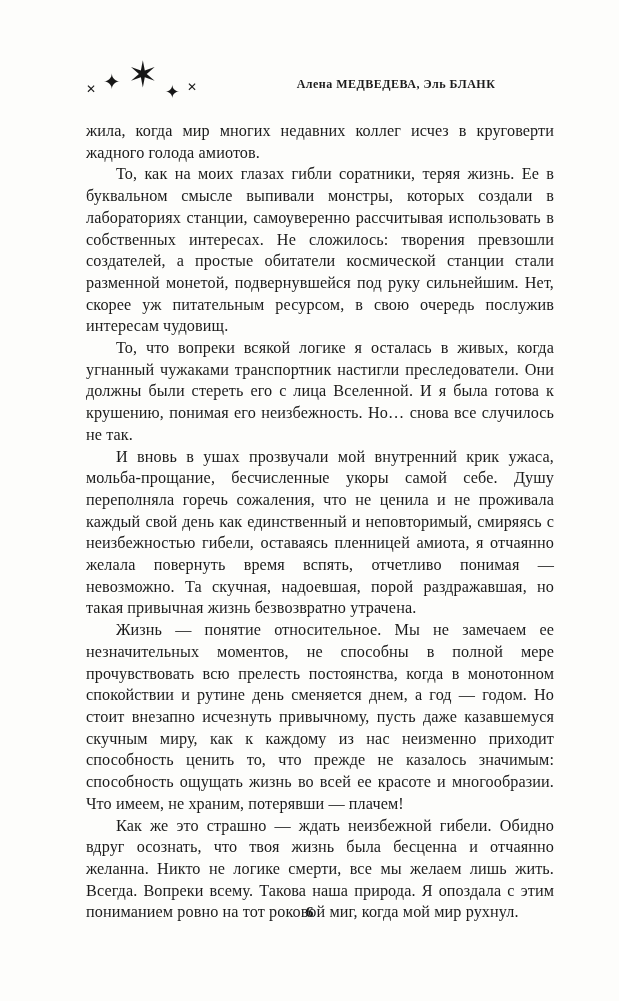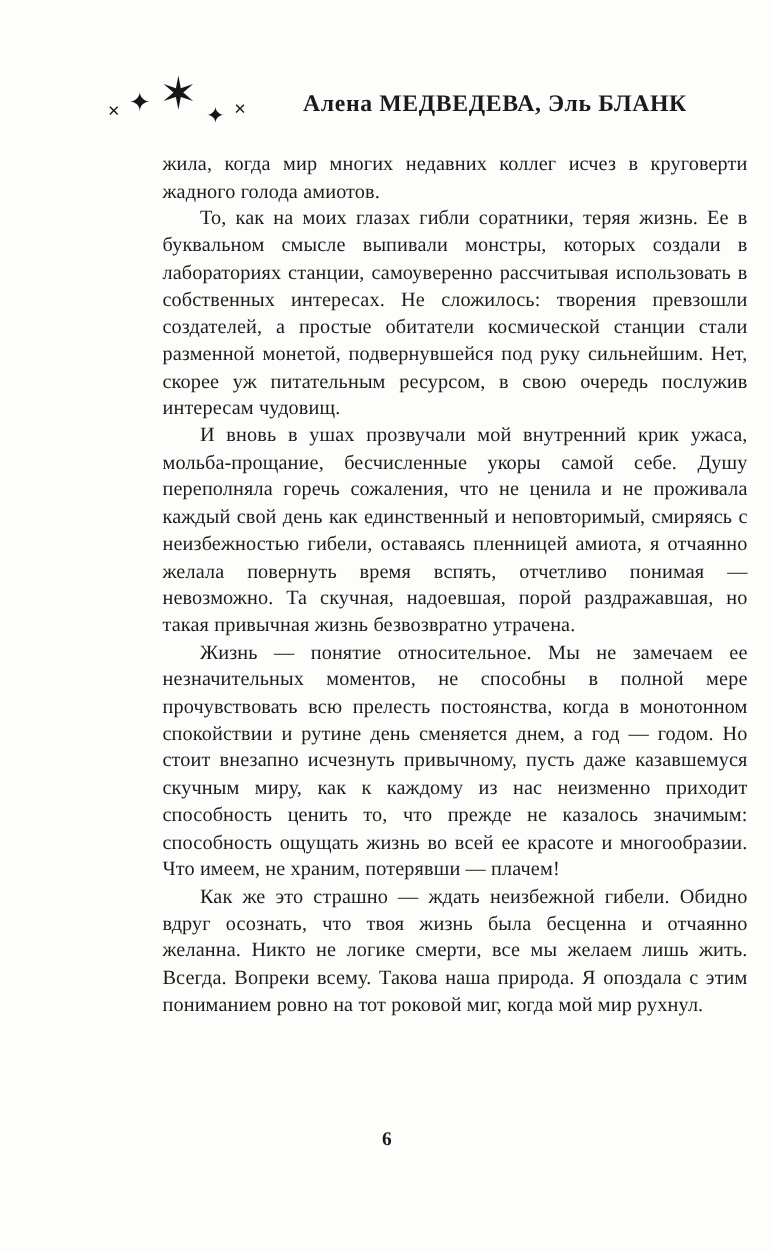--- a/index.html
+++ b/index.html
@@ -50,35 +50,34 @@
   .orn-star-small.right { transform: translateY(8px); font-size: 18px; }
   .orn-star-big {
     font-size: 36px;
     line-height: 1;
     transform: translateY(-9px);
   }
   .authors {
     flex: 1;
     text-align: center;
     font-weight: bold;
-    font-size: 19px;
+    font-size: 12px;
     letter-spacing: 0.5px;
     white-space: nowrap;
   }
   
   .body-text {
     position: absolute;
     top: 121px;
     left: 86px;
     width: 468px;
     text-align: justify;
     font-size: 16.2px;
     line-height: 21.7px;
     letter-spacing: 0.1px;
-    margin-left: 44px;
   }
   .body-text p {
     margin: 0;
     text-indent: 30px;
   }
   .body-text p.continuation {
     text-indent: 0;
   }
   
   .page-number {
@@ -104,20 +103,21 @@
       <span class="orn-star-big">✶</span>
       <span class="orn-star-small right">✦</span>
       <span class="orn-x right">✕</span>
     </div>
     <div class="authors">Алена МЕДВЕДЕВА, Эль БЛАНК</div>
   </div>
 
   <div class="body-text">
     <p class="continuation">жила, когда мир многих недавних коллег исчез в круговерти жадного голода амиотов.</p>
     <p>То, как на моих глазах гибли соратники, теряя жизнь. Ее в буквальном смысле выпивали монстры, которых создали в лабораториях станции, самоуверенно рассчитывая использовать в собственных интересах. Не сложилось: творения превзошли создателей, а простые обитатели космической станции стали разменной монетой, подвернувшейся под руку сильнейшим. Нет, скорее уж питательным ресурсом, в свою очередь послужив интересам чудовищ.</p>
+    <p>То, что вопреки всякой логике я осталась в живых, когда угнанный чужаками транспортник настигли преследователи. Они должны были стереть его с лица Вселенной. И я была готова к крушению, понимая его неизбежность. Но… снова все случилось не так.</p>
     <p>И вновь в ушах прозвучали мой внутренний крик ужаса, мольба-прощание, бесчисленные укоры самой себе. Душу переполняла горечь сожаления, что не ценила и не проживала каждый свой день как единственный и неповторимый, смиряясь с неизбежностью гибели, оставаясь пленницей амиота, я отчаянно желала повернуть время вспять, отчетливо понимая — невозможно. Та скучная, надоевшая, порой раздражавшая, но такая привычная жизнь безвозвратно утрачена.</p>
     <p>Жизнь — понятие относительное. Мы не замечаем ее незначительных моментов, не способны в полной мере прочувствовать всю прелесть постоянства, когда в монотонном спокойствии и рутине день сменяется днем, а год — годом. Но стоит внезапно исчезнуть привычному, пусть даже казавшемуся скучным миру, как к каждому из нас неизменно приходит способность ценить то, что прежде не казалось значимым: способность ощущать жизнь во всей ее красоте и многообразии. Что имеем, не храним, потерявши — плачем!</p>
     <p>Как же это страшно — ждать неизбежной гибели. Обидно вдруг осознать, что твоя жизнь была бесценна и отчаянно желанна. Никто не логике смерти, все мы желаем лишь жить. Всегда. Вопреки всему. Такова наша природа. Я опоздала с этим пониманием ровно на тот роковой миг, когда мой мир рухнул.</p>
   </div>
 
   <div class="page-number">6</div>
 
 </div>
 
 </body></html>

